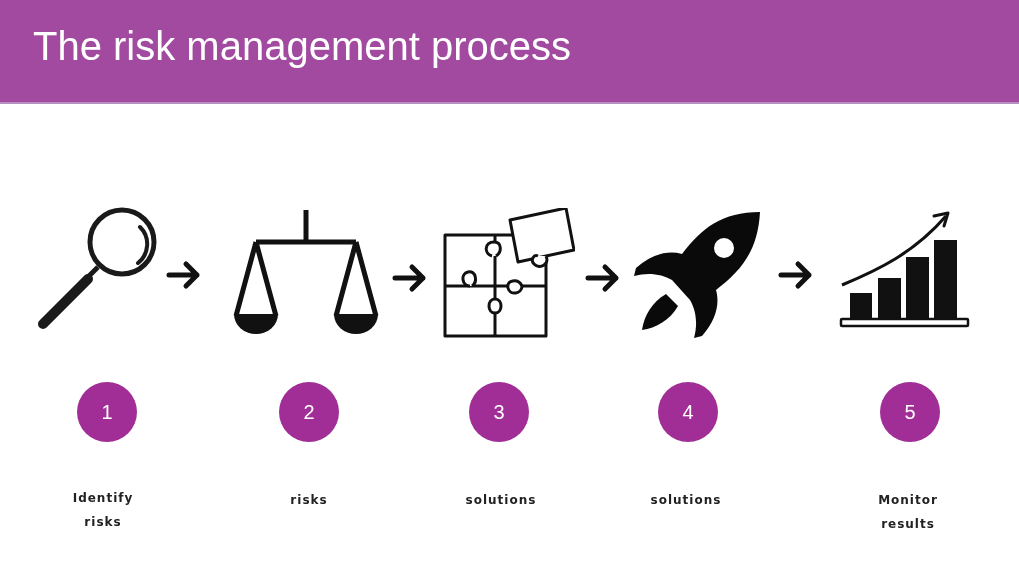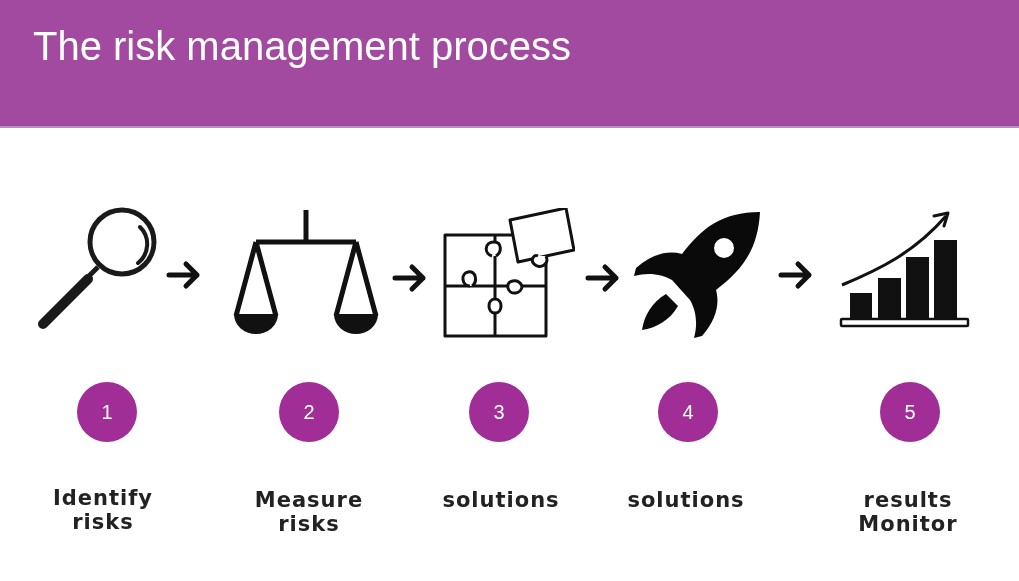--- a/index.html
+++ b/index.html
@@ -1,21 +1,21 @@
 <!DOCTYPE html>
 <html><head>
   <meta charset="utf-8">
   <style>
     html, body { margin: 0; padding: 0; }
     body {
       width: 1019px; height: 581px; overflow: hidden; position: relative;
       background: #ffffff; font-family: "Liberation Sans", sans-serif;
     }
     .header {
-      position: absolute; left: 0; top: 0; width: 1019px; height: 128px;
+      position: absolute; left: 0; top: 0; width: 1019px; height: 104px;
       background: #a14a9f;
       border-bottom: 2px solid #b48fc0;
       box-sizing: border-box;
     }
     .header-title {
       position: absolute; left: 33px; top: 24px;
       color: #ffffff; font-size: 40px; font-weight: normal;
       font-family: "Liberation Sans", sans-serif;
       letter-spacing: 0px;
     }
@@ -23,21 +23,21 @@
     .arrow { position: absolute; }
     .step-circle {
       position: absolute; width: 60px; height: 60px; border-radius: 50%;
       background: #a12e96; color: #ffffff;
       display: flex; align-items: center; justify-content: center;
       font-size: 20px; font-family: "Liberation Sans", sans-serif;
     }
     .step-label {
       position: absolute; width: 160px; text-align: center;
       font-family: "DejaVu Sans", sans-serif; font-weight: bold;
-      font-size: 21px; line-height: 24px; color: #222222;
+      font-size: 12px; line-height: 24px; color: #222222;
       letter-spacing: 1px;
     }
   </style>
 </head>
 <body>
 
 <div class="header">
   <div class="header-title">The risk management process</div>
 </div>
 
@@ -107,25 +107,24 @@
 <div class="step-circle" style="left:279px;top:382px">2</div>
 <div class="step-circle" style="left:469px;top:382px">3</div>
 <div class="step-circle" style="left:658px;top:382px">4</div>
 <div class="step-circle" style="left:880px;top:382px">5</div>
 
 <div class="step-label" style="left:23px;top:486px">
   <div>Identify</div>
   <div>risks</div>
 </div>
 <div class="step-label" style="left:229px;top:488px">
-  <div>Measure</div>
   <div>risks</div>
 </div>
 <div class="step-label" style="left:421px;top:488px">
   <div>solutions</div>
 </div>
 <div class="step-label" style="left:606px;top:488px">
   <div>solutions</div>
 </div>
 <div class="step-label" style="left:828px;top:488px">
+  <div>Monitor</div>
   <div>results</div>
-  <div>Monitor</div>
 </div>
 
 </body></html>

